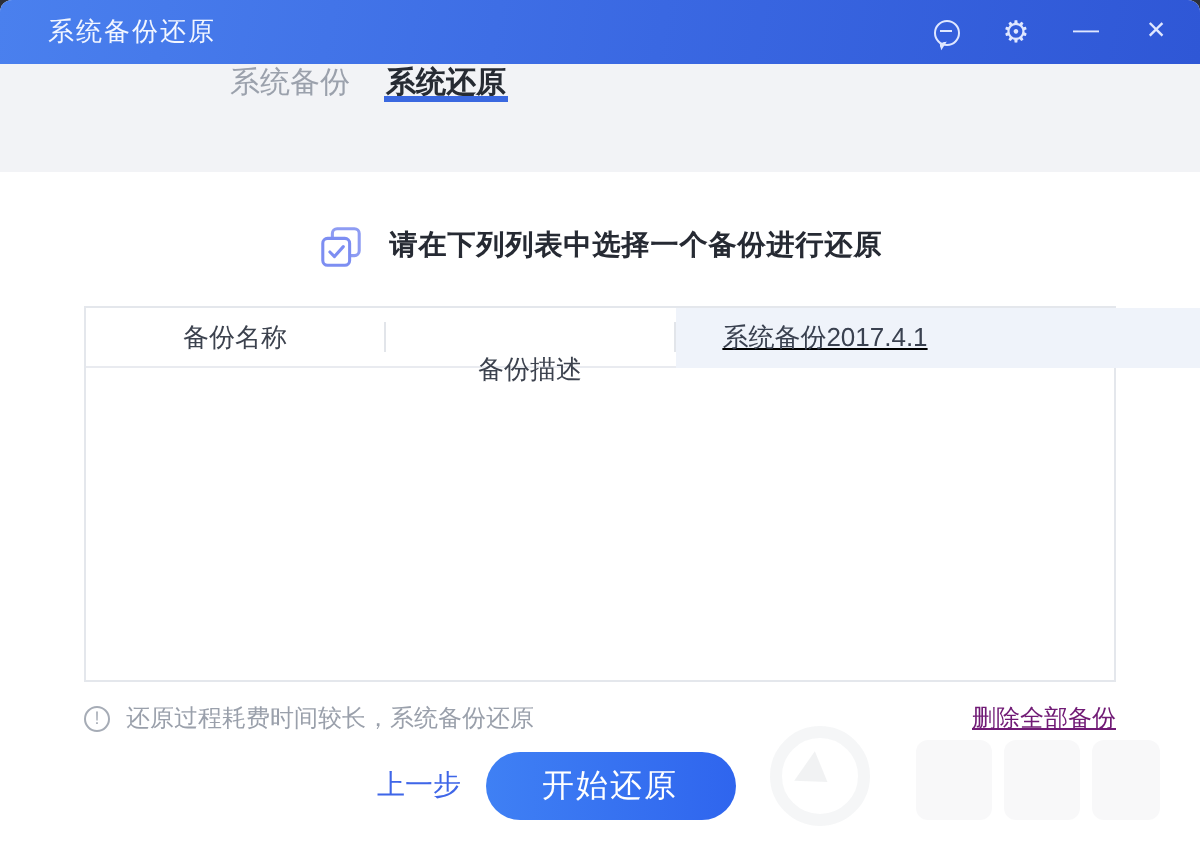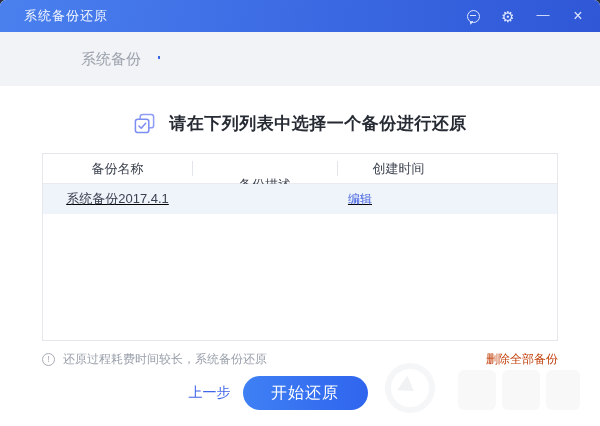--- a/index.html
+++ b/index.html
@@ -21,56 +21,56 @@
                      position:relative; }
   .feedback-bubble::before { content:""; position:absolute; left:2.5px; top:4.6px; width:5.5px; height:1.4px;
                      background:#dfe7ff; }
   .feedback-bubble::after { content:""; position:absolute; left:2px; bottom:-3.5px; width:4px; height:4px;
                      background:#dfe7ff; clip-path:polygon(0 0,100% 0,0 100%); transform:rotate(-12deg); }
   .minimize-glyph { font-size:13px; padding-bottom:4px; }
   .close-glyph { font-size:16px; }
   .gear-glyph { font-size:15px; }
 
   
-  .tabbar { height:54px; background:#f2f3f6; display:flex; align-items:center;
-            padding-left:81px; gap:18px; }
+  .tabbar { height:54px; background:#f2f3f6; display:flex; align-items:flex-start;
+            padding-left:115px; gap:18px; }
   .tab { display:flex; align-items:center; font-size:15px; color:#9ba1ac; cursor:pointer;
          position:relative; }
   .tab.active { color:#262b33; font-weight:bold; }
   .tab.active .tab-underline { position:absolute; left:-1px; right:-1px; bottom:0; height:3px;
          background:#3a68e0; }
 
   
   .prompt-row { margin-top:25px; height:24px; display:flex; align-items:center;
                 justify-content:center; gap:13px; }
   .prompt-icon { width:23px; height:23px; flex:0 0 auto; }
-  .prompt-text { font-size:17px; font-weight:bold; color:#262a33; letter-spacing:0.5px; }
+  .prompt-text { font-size:14px; font-weight:bold; color:#262a33; letter-spacing:0.5px; }
 
   
   .backup-table { margin:18px 42px 0; height:188px; border:1px solid #e4e7ec;
-                  display:flex; flex-direction:column; background:#fff; }
+                  display:flex; flex-direction:row; background:#fff; }
   .t-header { height:30px; display:flex; align-items:center; border-bottom:1px solid #e9ebf0; }
   .t-row { height:30px; display:flex; align-items:center; background:#eff3fa; cursor:pointer;text-decoration:underline; }
   .t-fill { flex:1; }
   .c1 { width:149px; } .c2 { width:144px;margin-top:32px; } .c3 { width:121px; } .c4 { flex:1; }
   .cell { display:flex; align-items:center; justify-content:center; font-size:13px; }
   .t-header .cell { color:#3c424e; }
   .t-row .cell { color:#3a4150; }
   .hdiv { width:1px; height:15px; background:#e2e5ea; }
   .rdiv { width:1px; }
   .cell-action { justify-content:flex-start; padding-left:10px; }
   .edit-link { color:#3f5fe0; font-size:12px; cursor:pointer; }
 
   
   .notice-row { margin:9px 42px 0; height:18px; display:flex; align-items:center; gap:8px;
                 font-size:12px; color:#9aa0ab; }
   .info-circle { width:13px; height:13px; border:1px solid #a6acb6; border-radius:50%;
                  display:flex; align-items:center; justify-content:center;
                  font-size:9px; color:#a6acb6; line-height:1; flex:0 0 auto; }
-  .delete-all-link { margin-left:auto; color:#c2410c; cursor:pointer; }
+  .delete-all-link { margin-left:auto; color:#701a75; text-decoration:underline; cursor:pointer; }
 
   
   .actions-row { margin-top:8px; display:flex; align-items:center; justify-content:center;
                  gap:12px; padding-right:44px; position:relative; z-index:2; }
   .back-link { font-size:14px; color:#3f66e8; cursor:pointer; }
   .start-button { width:125px; height:34px; border:none; border-radius:17px;
                   background:linear-gradient(90deg,#3f80f4,#2f65ee);
                   color:#ffffff; font-size:16px; letter-spacing:1px; cursor:pointer;
                   display:flex; align-items:center; justify-content:center;
                   font-family:inherit; }
@@ -102,40 +102,40 @@
       <span class="tb-icon minimize-glyph">—</span>
       <span class="tb-icon close-glyph">×</span>
     </div>
   </div>
 
   <div class="tabbar">
     <div class="tab">
       <span>系统备份</span>
     </div>
     <div class="tab active">
+      <span>系统还原</span>
       <span class="tab-underline"></span>
     </div>
   </div>
 
   <div class="prompt-row">
     <svg class="prompt-icon" viewBox="0 0 24 24" fill="none">
       <rect x="7.5" y="2.5" width="14" height="14" rx="2.5" stroke="#8e9cf3" stroke-width="1.6"></rect>
       <rect x="2.5" y="7.5" width="14" height="14" rx="2.5" fill="#ffffff" stroke="#7d8ef2" stroke-width="1.6"></rect>
       <path d="M6.2 14.6 L8.6 17 L13.2 11.8" stroke="#7d8ef2" stroke-width="1.6" stroke-linecap="round" stroke-linejoin="round"></path>
     </svg>
     <span class="prompt-text">请在下列列表中选择一个备份进行还原</span>
   </div>
 
   <div class="backup-table">
     <div class="t-header">
       <div class="cell c1">备份名称</div>
       <div class="hdiv"></div>
       <div class="cell c2">备份描述</div>
       <div class="hdiv"></div>
-      <div class="cell c3">创建时间</div>
       <div class="cell c4"></div>
     </div>
     <div class="t-row">
       <div class="cell c1">系统备份2017.4.1</div>
       <div class="rdiv"></div>
       <div class="cell c2"></div>
       <div class="rdiv"></div>
       <div class="cell c4 cell-action">
         <span class="edit-link">编辑</span>
       </div>

